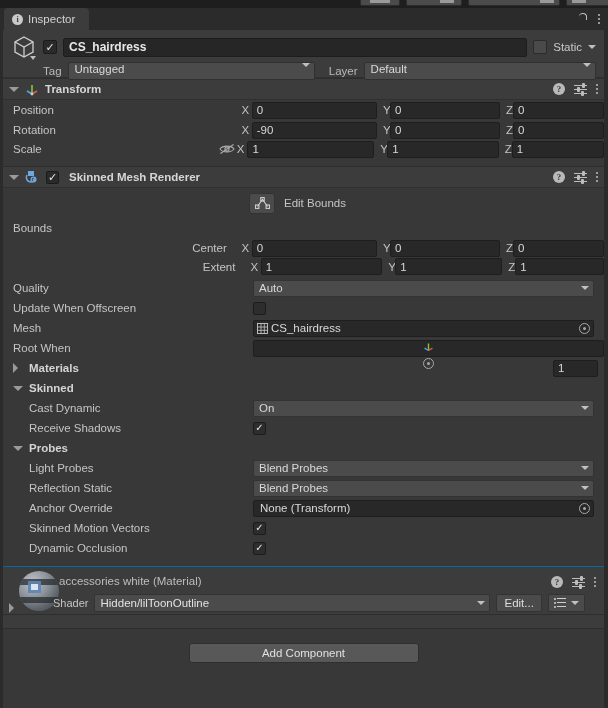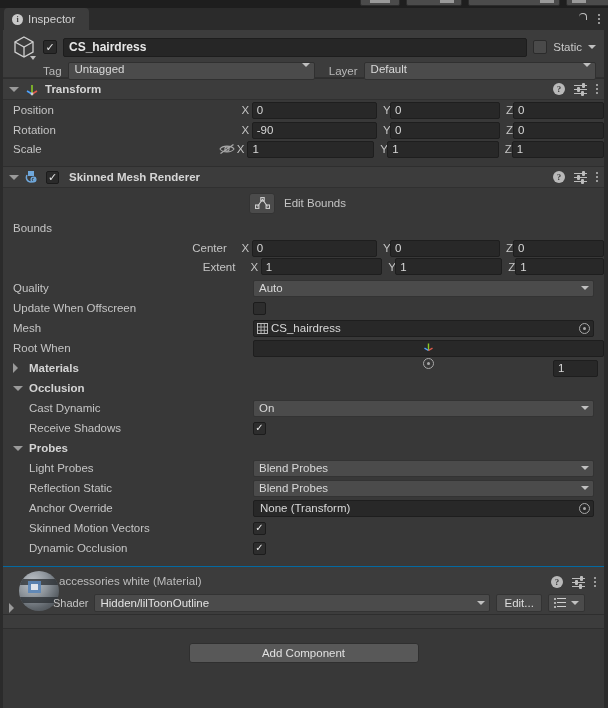--- a/index.html
+++ b/index.html
@@ -454,21 +454,21 @@
           <span class="foldout closed" style="margin-right:6px;"></span>
           <span class="subhead">Materials</span>
           <span style="margin-left:auto;"></span>
           <span class="numfield" style="width:45px;margin-right:6px;">
             <span>1</span>
           </span>
         </div>
 
         <div class="row">
           <span class="foldout" style="margin-right:6px;"></span>
-          <span class="subhead">Occlusion</span>
+          <span class="subhead">Skinned</span>
         </div>
         <div class="row indent1">
           <span class="plabel" style="width:224px;">Cast Dynamic</span>
           <span class="wide-dd" style="width:341px;">
             <span>On</span>
             <span class="caret-d"></span>
           </span>
         </div>
         <div class="row indent1">
           <span class="plabel" style="width:224px;">Receive Shadows</span>

